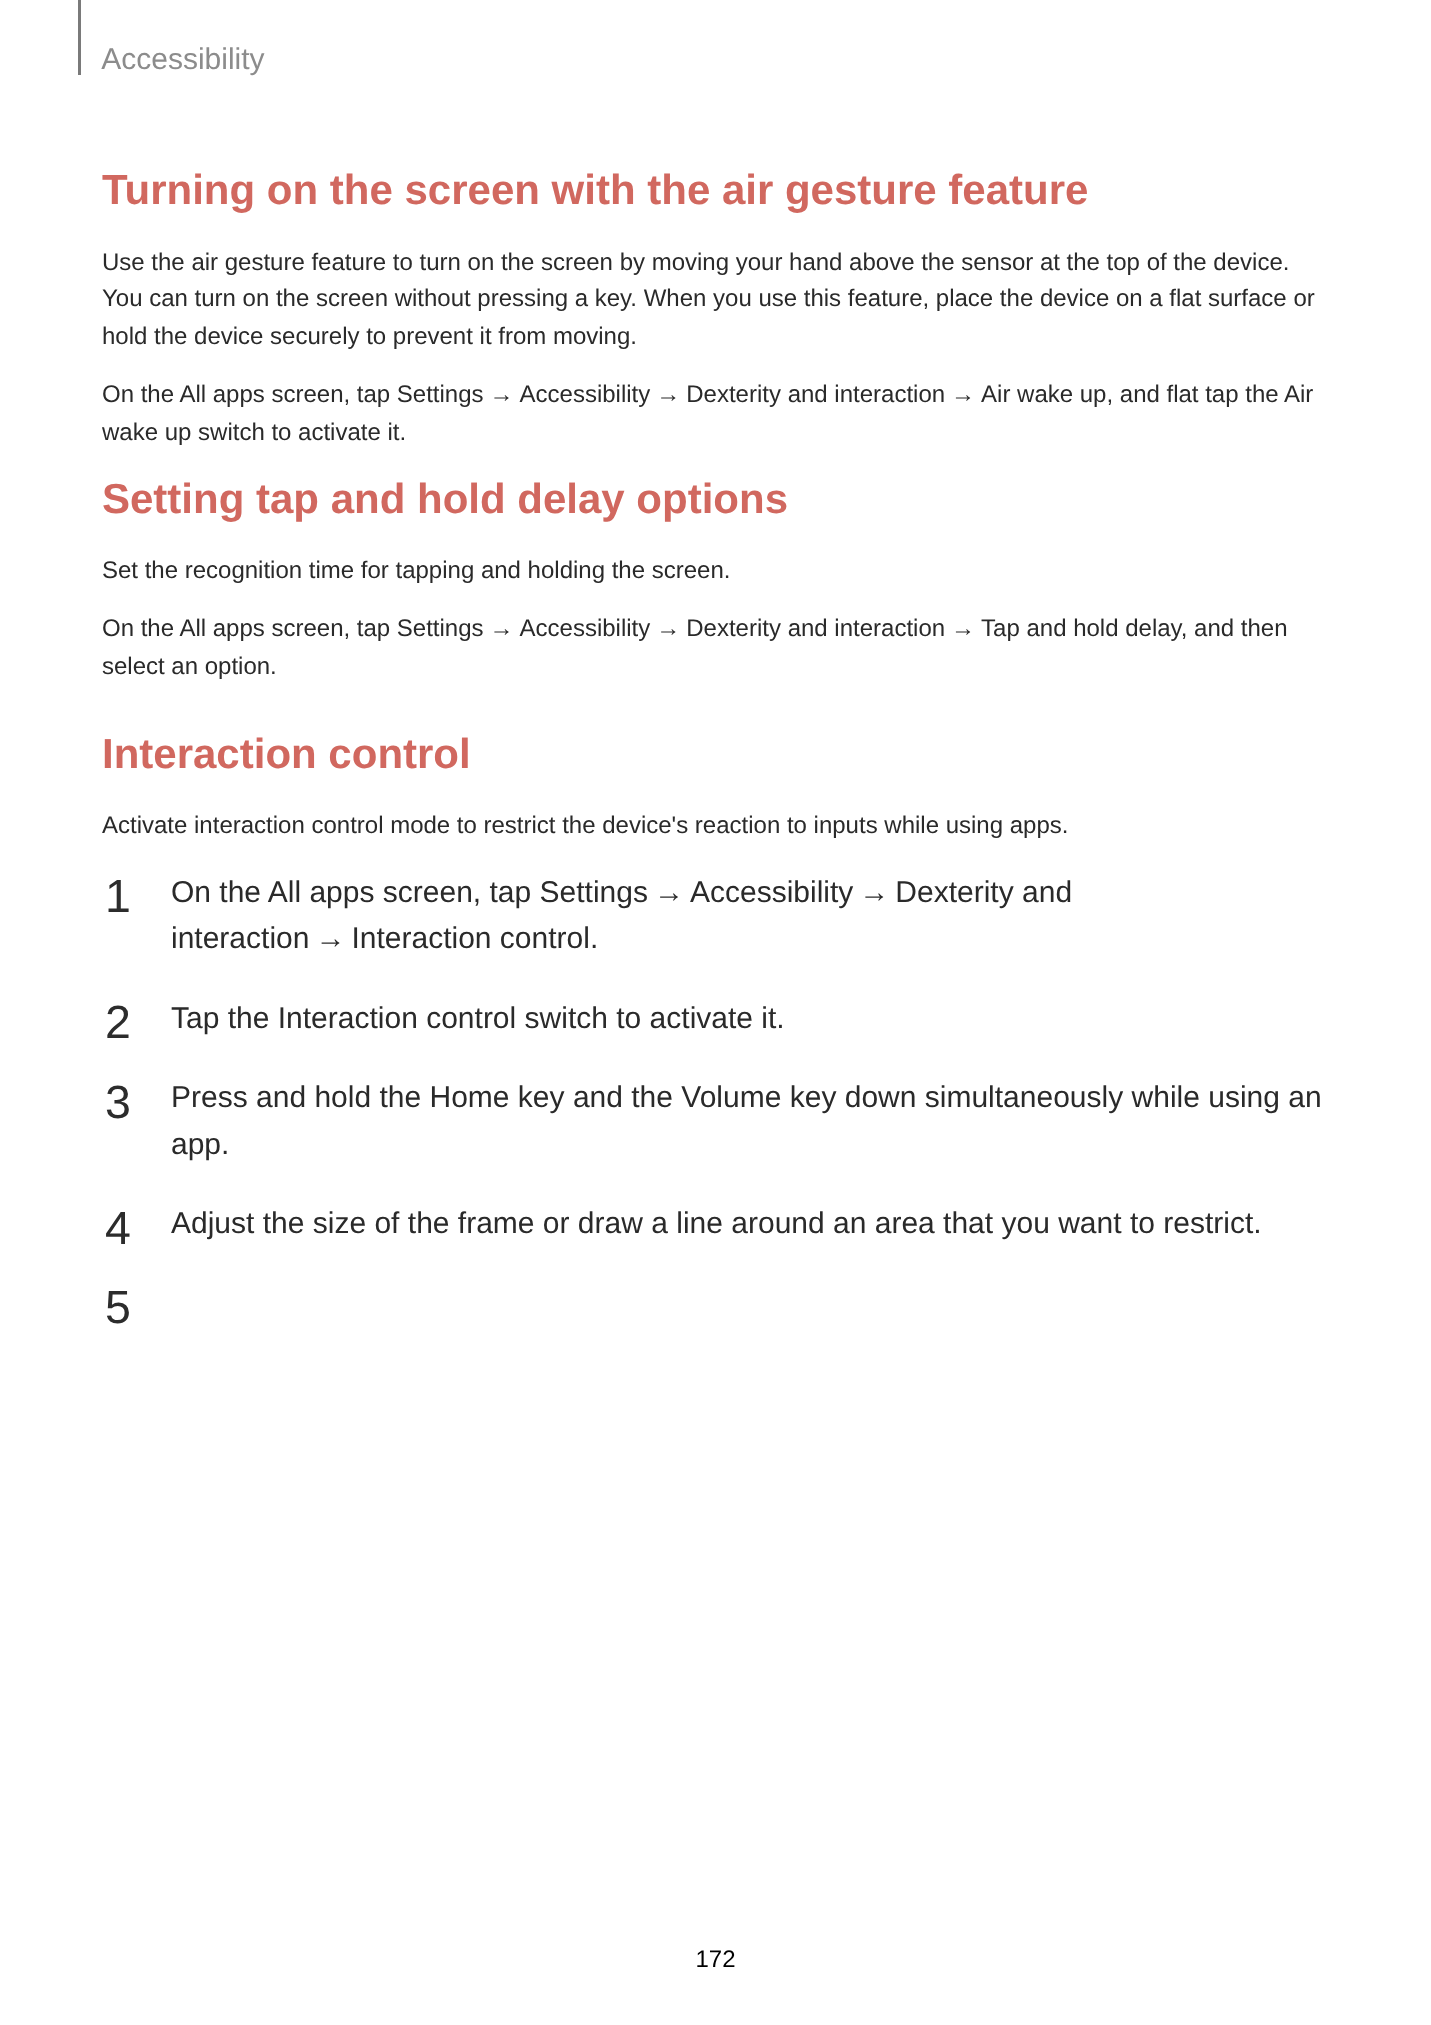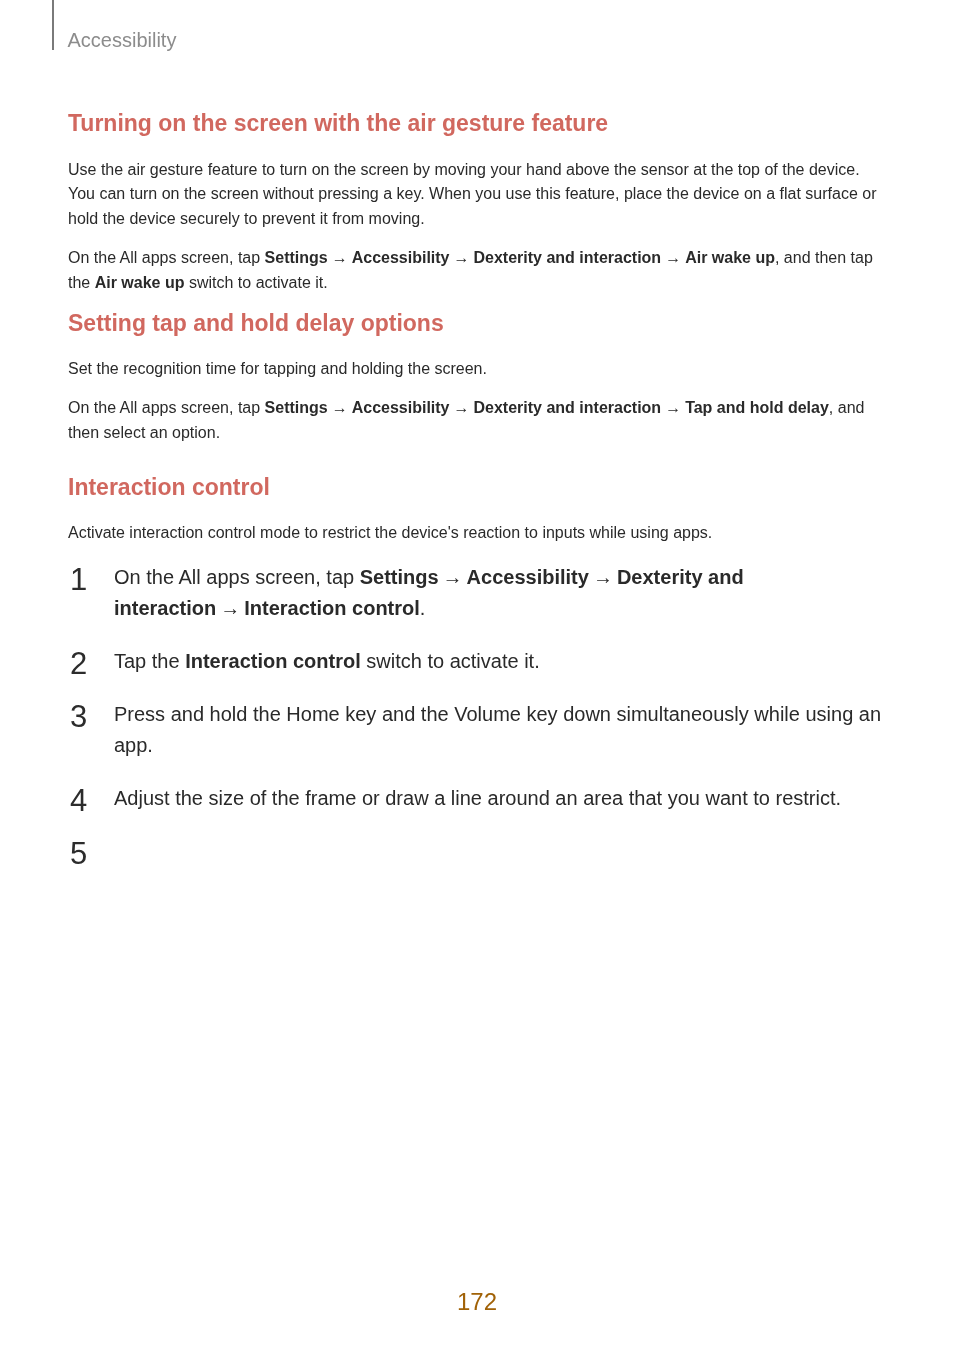--- a/index.html
+++ b/index.html
@@ -40,35 +40,35 @@
     font-weight: 400;
   }
   .content {
     position: absolute;
     top: 110px;
     left: 68px;
     width: 822px;
   }
   h2.red {
     color: #d1685f;
-    font-size: 23px;
+    font-size: 28px;
     font-weight: 700;
     margin: 0 0 20px 0;
     line-height: 1.2;
   }
   h2.red.sec2 { }
   h2.red.sec3 { margin-top: 28px; }
   p {
     font-size: 16px;
     line-height: 1.55;
     margin: 0 0 14px 0;
     color: #2a2a2a;
     font-weight: 400;
   }
-  strong { font-weight: 700; }
+  strong { font-weight: 400; }
   .arrow { padding: 0 4px; }
   ol.steps {
     list-style: none;
     padding: 0;
     margin: 16px 0 0 0;
     counter-reset: step;
   }
   ol.steps > li {
     position: relative;
     padding-left: 46px;
@@ -96,40 +96,40 @@
     margin: 14px 0 0 0;
     font-size: 20px;
     line-height: 1.55;
   }
   .pagenum {
     position: absolute;
     bottom: 34px;
     left: 0;
     width: 954px;
     text-align: center;
-    font-size: 24px;
-    color: #a16207;
+    font-size: 16px;
+    color: #000000;
   }
 </style>
 </head>
 <body>
 
 <div class="page">
 
   <div class="header">
     <div class="header-line"></div>
     <div class="header-text">Accessibility</div>
   </div>
 
   <div class="content">
 
     <h2 class="red">Turning on the screen with the air gesture feature</h2>
     <p>Use the air gesture feature to turn on the screen by moving your hand above the sensor at the top of the device. You can turn on the screen without pressing a key. When you use this feature, place the device on a flat surface or hold the device securely to prevent it from moving.</p>
     <p>
-      <span>On the All apps screen, tap </span><strong>Settings</strong><span class="arrow">→</span><strong>Accessibility</strong><span class="arrow">→</span><strong>Dexterity and interaction</strong><span class="arrow">→</span><strong>Air wake up</strong><span>, and then tap the </span><strong>Air wake up</strong><span> switch to activate it.</span>
+      <span>On the All apps screen, tap </span><strong>Settings</strong><span class="arrow">→</span><strong>Accessibility</strong><span class="arrow">→</span><strong>Dexterity and interaction</strong><span class="arrow">→</span><strong>Air wake up</strong><span>, and flat tap the </span><strong>Air wake up</strong><span> switch to activate it.</span>
     </p>
 
     <h2 class="red sec2">Setting tap and hold delay options</h2>
     <p>Set the recognition time for tapping and holding the screen.</p>
     <p>
       <span>On the All apps screen, tap </span><strong>Settings</strong><span class="arrow">→</span><strong>Accessibility</strong><span class="arrow">→</span><strong>Dexterity and interaction</strong><span class="arrow">→</span><strong>Tap and hold delay</strong><span>, and then select an option.</span>
     </p>
 
     <h2 class="red sec3">Interaction control</h2>
     <p>Activate interaction control mode to restrict the device's reaction to inputs while using apps.</p>

